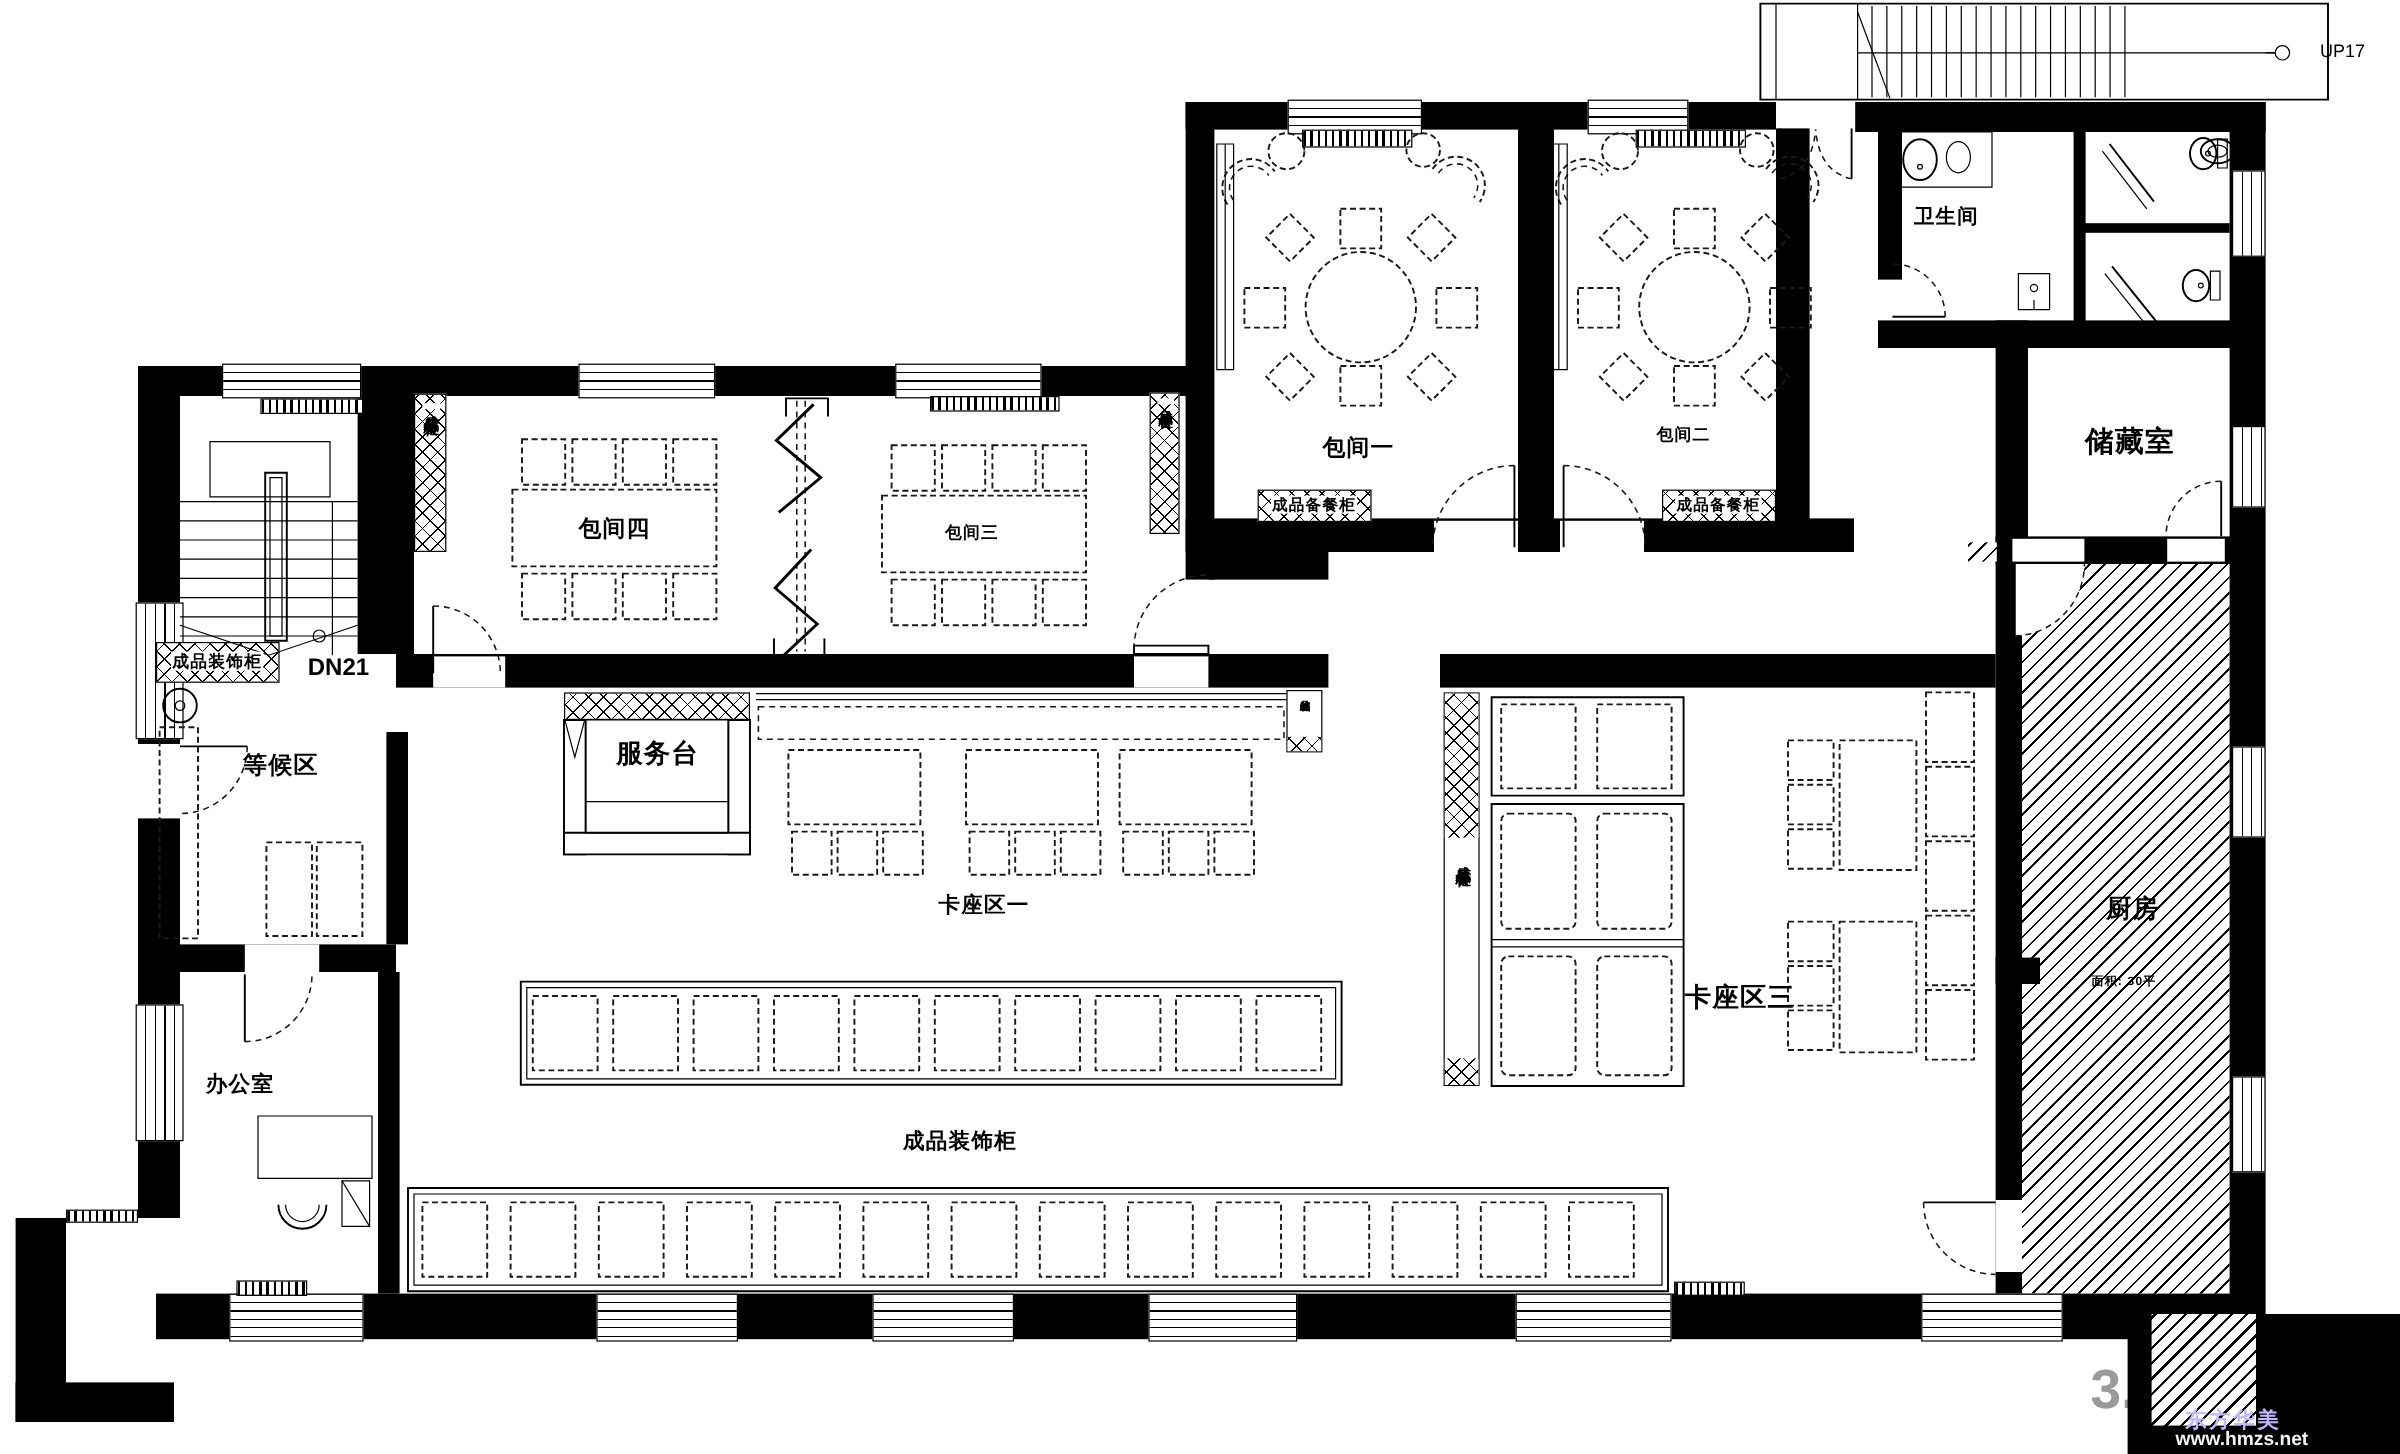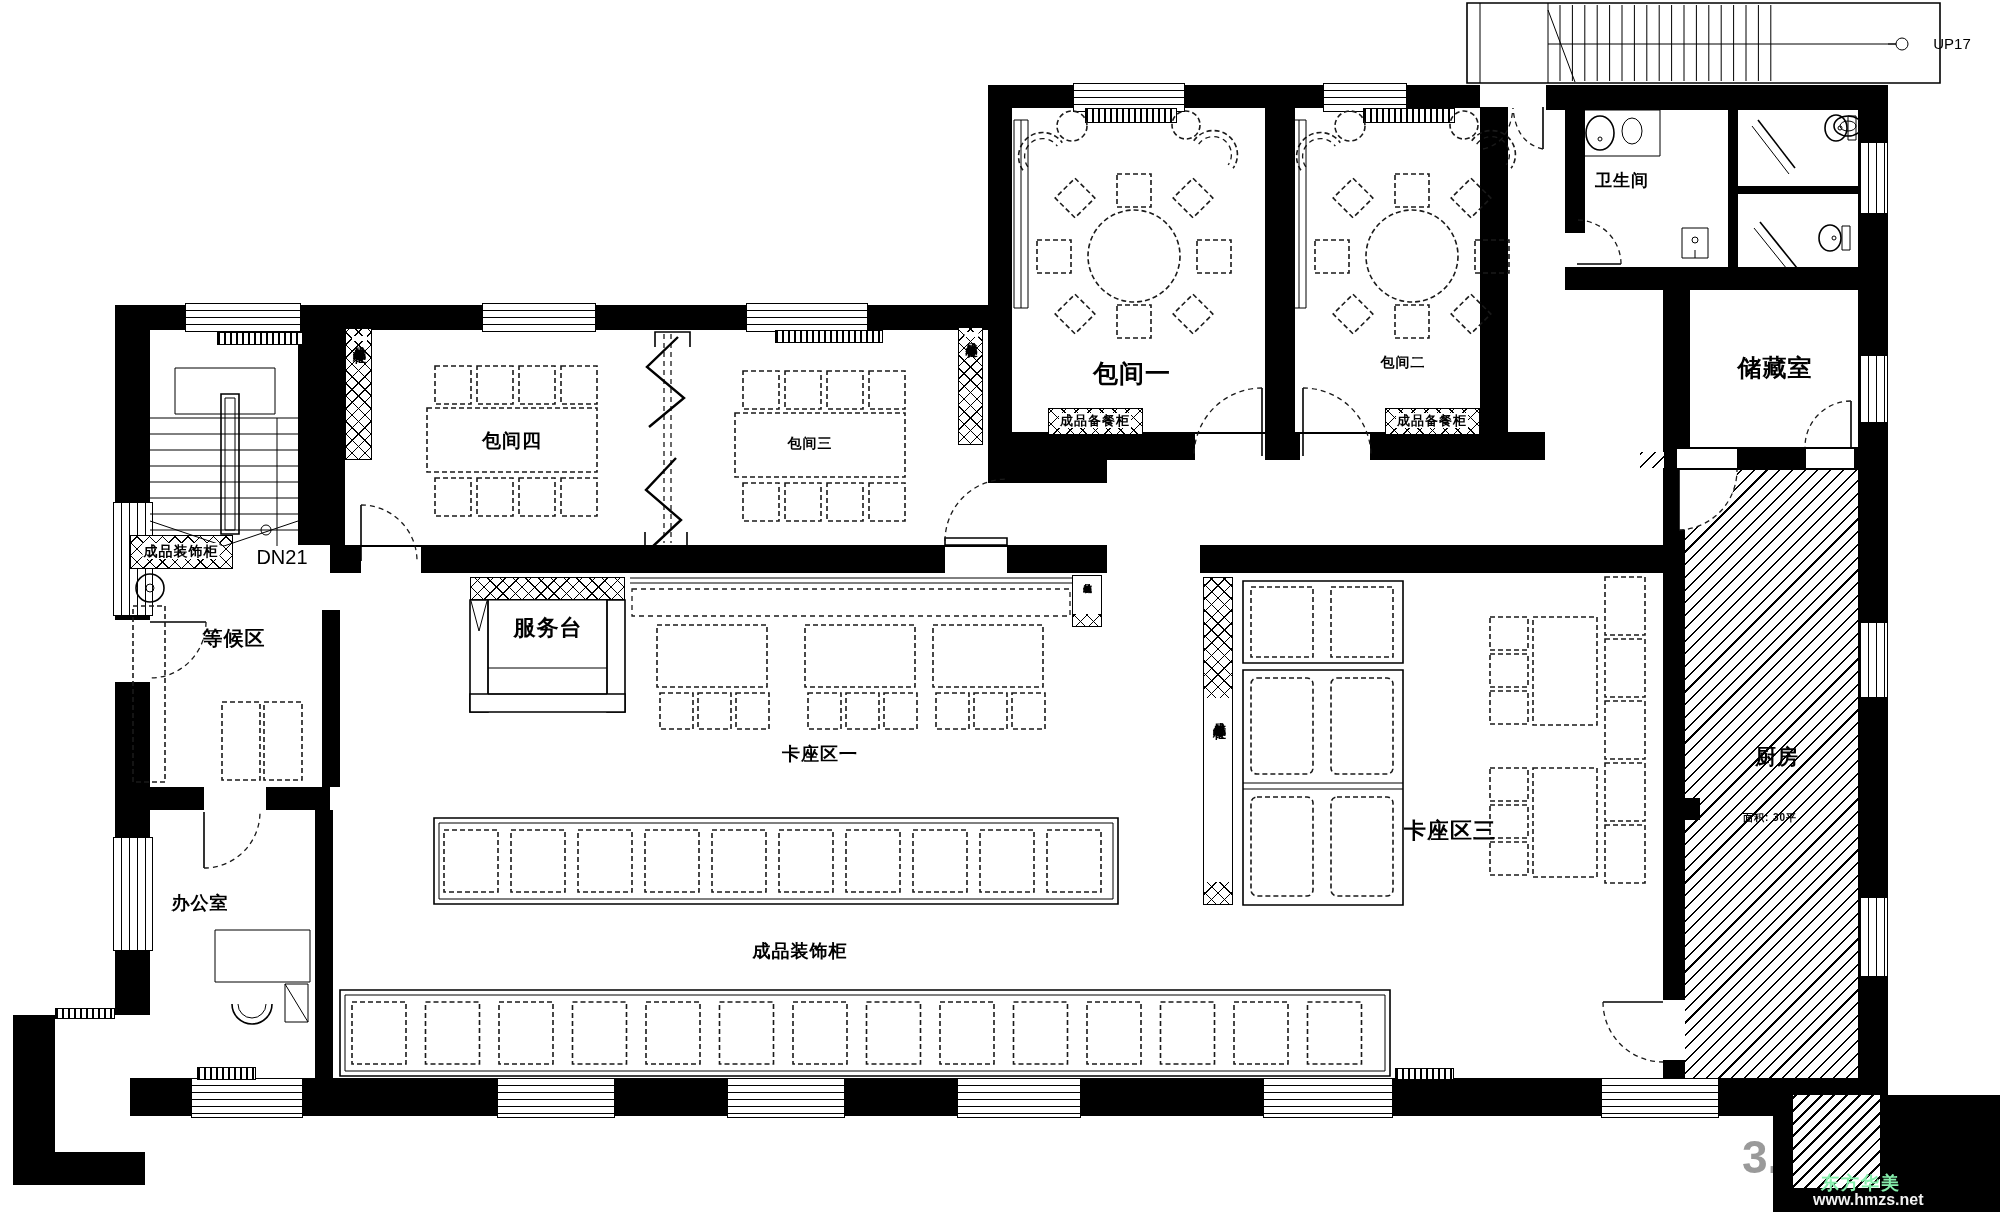--- a/index.html
+++ b/index.html
@@ -126,35 +126,35 @@
   <div class="vlbl" style="left:1088px;top:577px;font-size:8.5px;letter-spacing:0"><span>成品装饰柜</span></div>
 
   <div class="cab" style="left:1203px;top:577px;width:30px;height:328px">
     <div class="hatchX" style="position:absolute;left:0;right:0;top:0;height:120px"></div>
     <div class="hatchX" style="position:absolute;left:0;right:0;bottom:0;height:22px"></div>
   </div>
   <div class="vlbl" style="left:1219px;top:712px;font-size:13px"><span>成品备餐柜</span></div>
 
   <div class="cab hatchX" style="left:470px;top:577px;width:155px;height:23px"></div>
 
-  <div class="lbl" style="left:1132px;top:373px;font-size:25px">包间一</div>
+  <div class="lbl" style="left:1132px;top:373px;font-size:19px">包间一</div>
   <div class="lbl" style="left:1403px;top:363px;font-size:14px">包间二</div>
   <div class="lbl" style="left:810px;top:444px;font-size:14px">包间三</div>
   <div class="lbl" style="left:512px;top:441px;font-size:19px">包间四</div>
   <div class="lbl" style="left:1622px;top:180px;font-size:17px">卫生间</div>
   <div class="lbl" style="left:1775px;top:368px;font-size:24px">储藏室</div>
   <div class="lbl" style="left:1777px;top:757px;font-size:21px">厨房</div>
   <div class="lbl" style="left:1770px;top:818px;font-size:10px">面积: 30平</div>
   <div class="lbl" style="left:234px;top:638px;font-size:20px">等候区</div>
   <div class="lbl" style="left:200px;top:903px;font-size:18px">办公室</div>
   <div class="lbl" style="left:548px;top:628px;font-size:22px">服务台</div>
   <div class="lbl" style="left:820px;top:754px;font-size:18px">卡座区一</div>
   <div class="lbl" style="left:800px;top:951px;font-size:18px">成品装饰柜</div>
   <div class="lbl" style="left:1450px;top:831px;font-size:22px">卡座区三</div>
-  <div class="lbl" style="left:282px;top:557px;font-size:20px;font-weight:400;letter-spacing:0">DN21</div>
+  <div class="lbl" style="left:282px;top:557px;font-size:20px;font-weight:700;letter-spacing:0">DN21</div>
   <div class="lbl" style="left:1952px;top:43px;font-size:15px;font-weight:400;letter-spacing:0">UP17</div>
 
   <svg width="2000" height="1212" viewBox="0 0 2000 1212">
     <defs>
 
       <g id="gRound">
         <circle cx="1134" cy="256" r="46" class="f"></circle>
         <rect x="1117" y="174" width="34" height="33" class="f"></rect>
         <rect x="1117" y="305" width="34" height="33" class="f"></rect>
         <rect x="1037" y="240" width="34" height="33" class="f"></rect>
@@ -417,16 +417,16 @@
         <line x1="150" y1="530" x2="298" y2="530" class="t"></line>
       </g>
   </svg>
 
   <div class="wm" style="left:1742px;top:1130px;font-size:46px;font-weight:bold;color:#9a9a9a;">
     <span>3.</span>
   </div>
   <div class="wm" style="left:1773px;top:1095px;width:227px;height:117px;background:#000;">
     <div style="position:absolute;left:20px;top:0;width:87px;height:93px;
                 background:repeating-linear-gradient(-45deg,#fff 0 7px,#000 7px 9px);"></div>
-    <div style="position:absolute;left:48px;top:76px;font-size:18px;font-weight:bold;color:#86efac;letter-spacing:2px;">东方华美</div>
+    <div style="position:absolute;left:48px;top:76px;font-size:18px;font-weight:bold;color:#c4b5fd;letter-spacing:2px;">东方华美</div>
     <div style="position:absolute;left:40px;top:96px;font-size:16px;font-weight:bold;color:#f2f2f2;">www.hmzs.net</div>
   </div>
 </div>
 
 </body></html>

